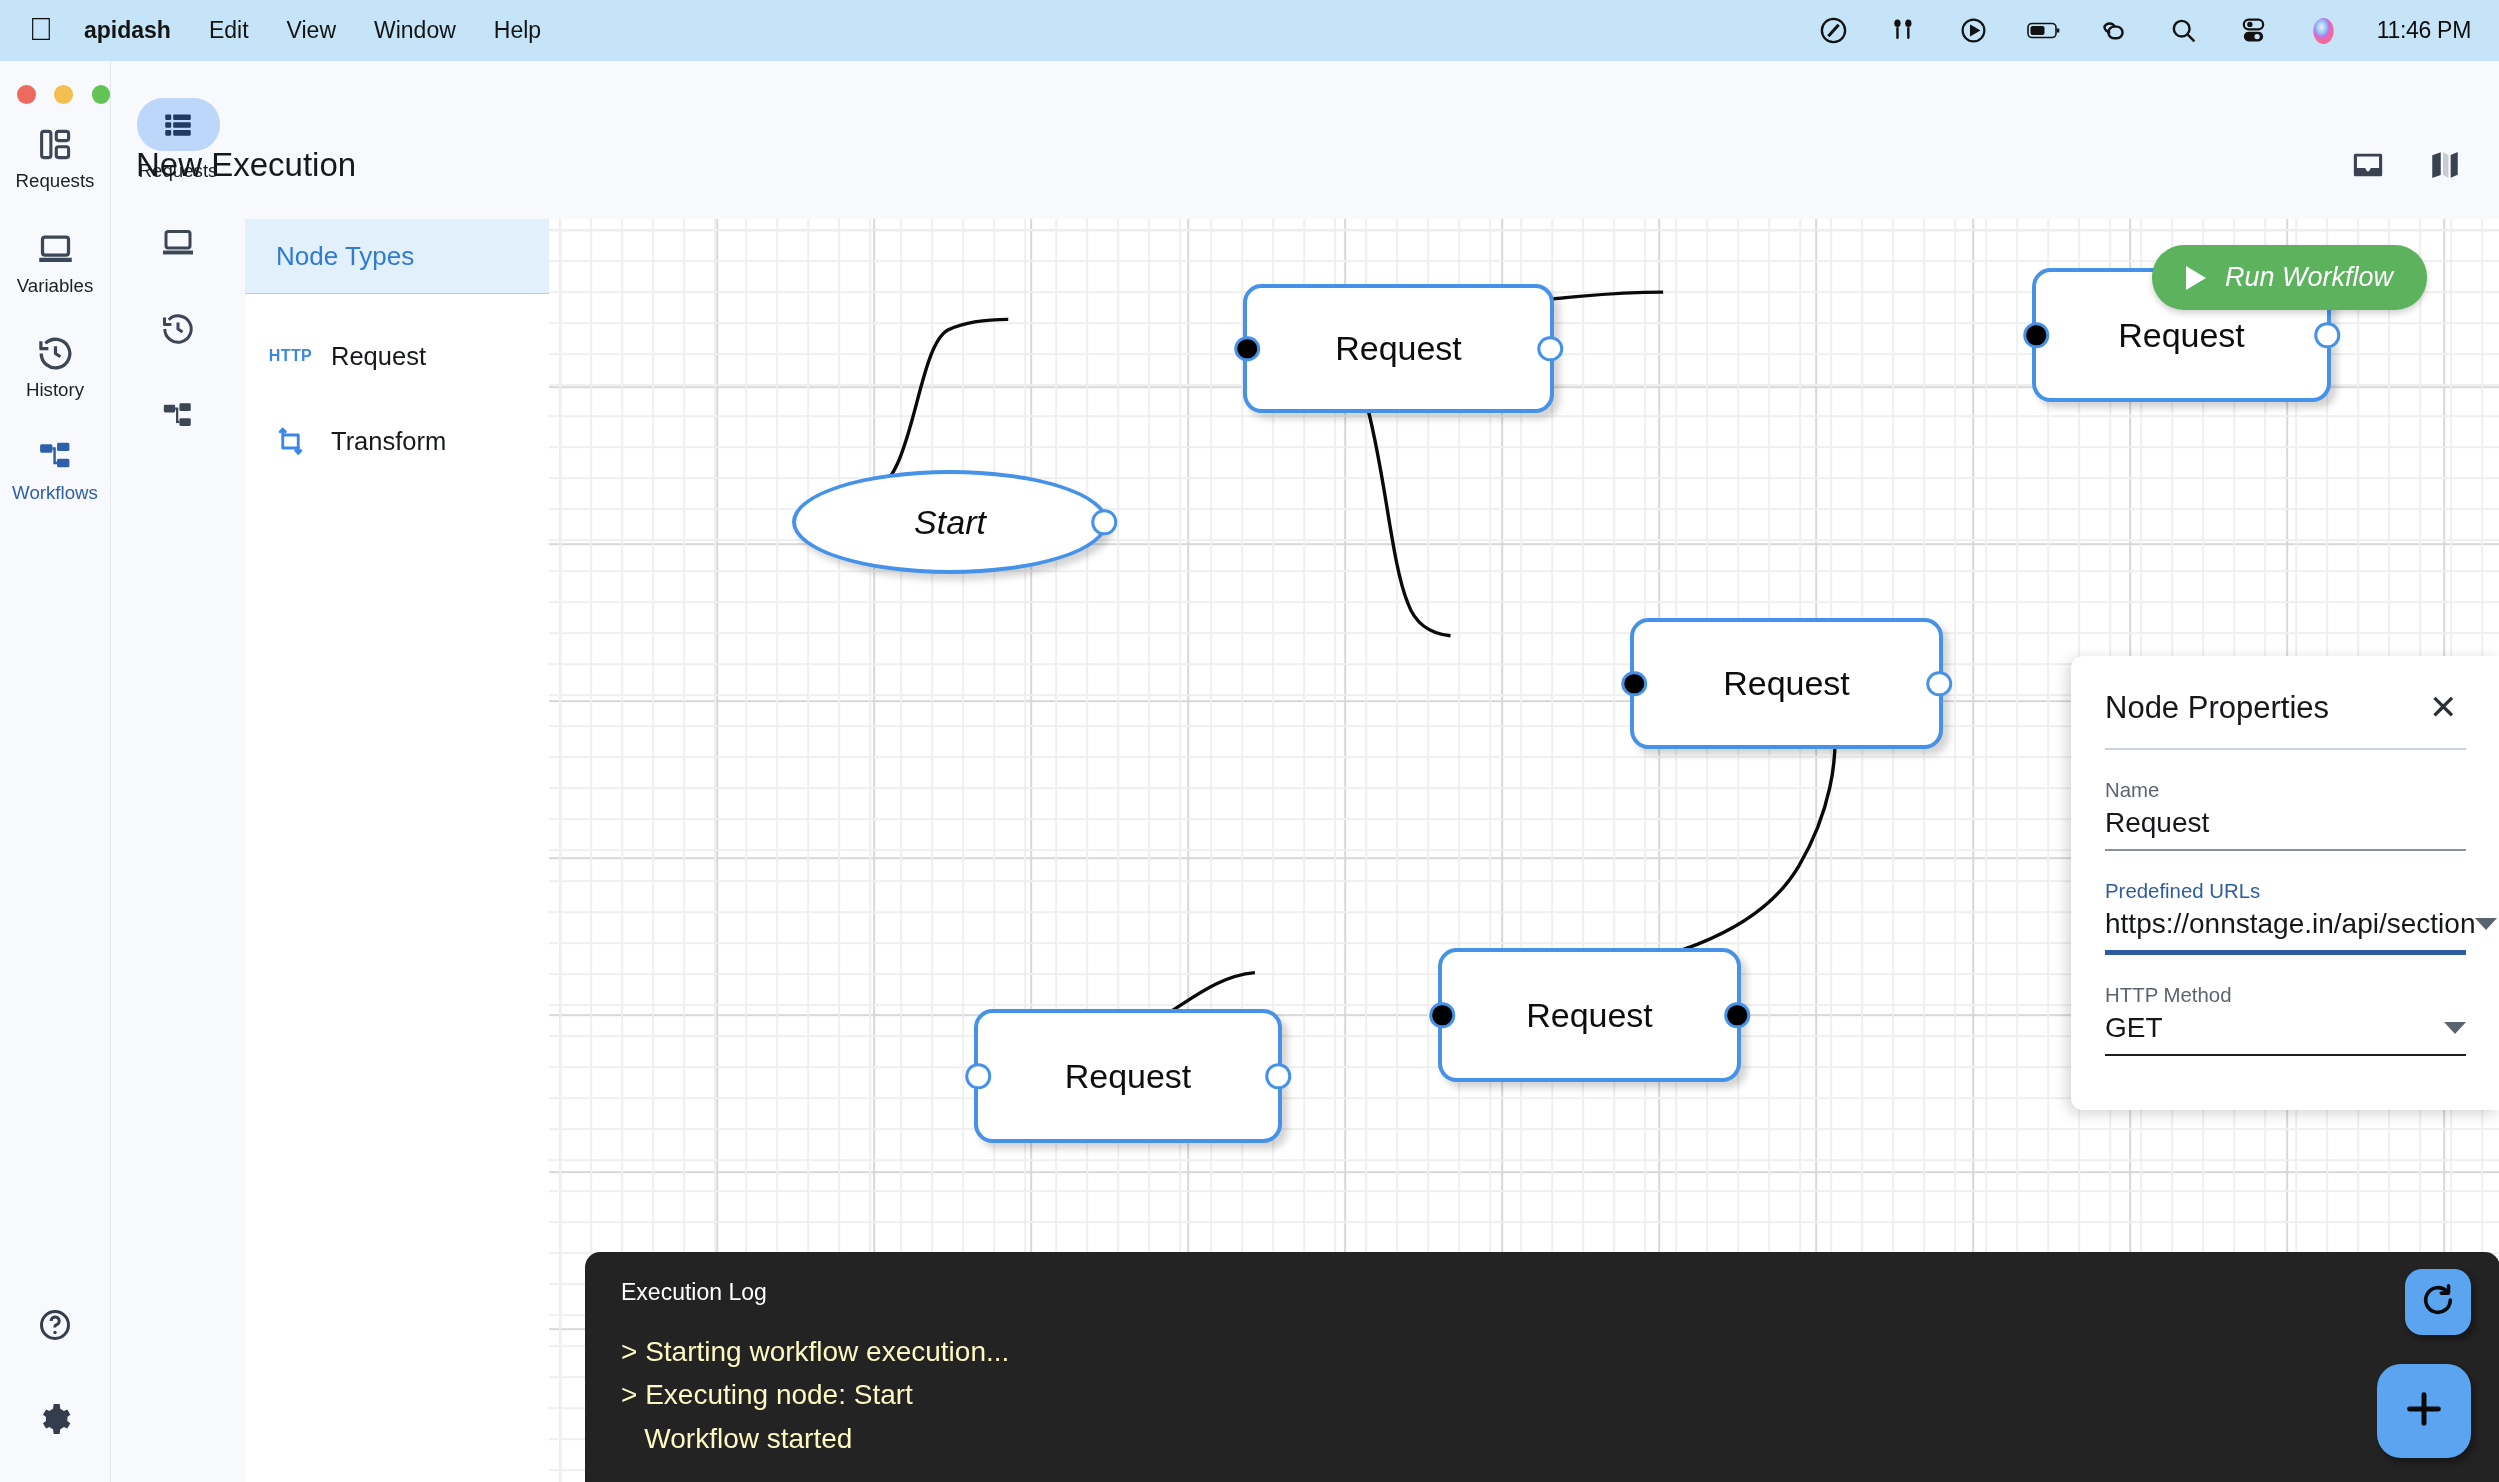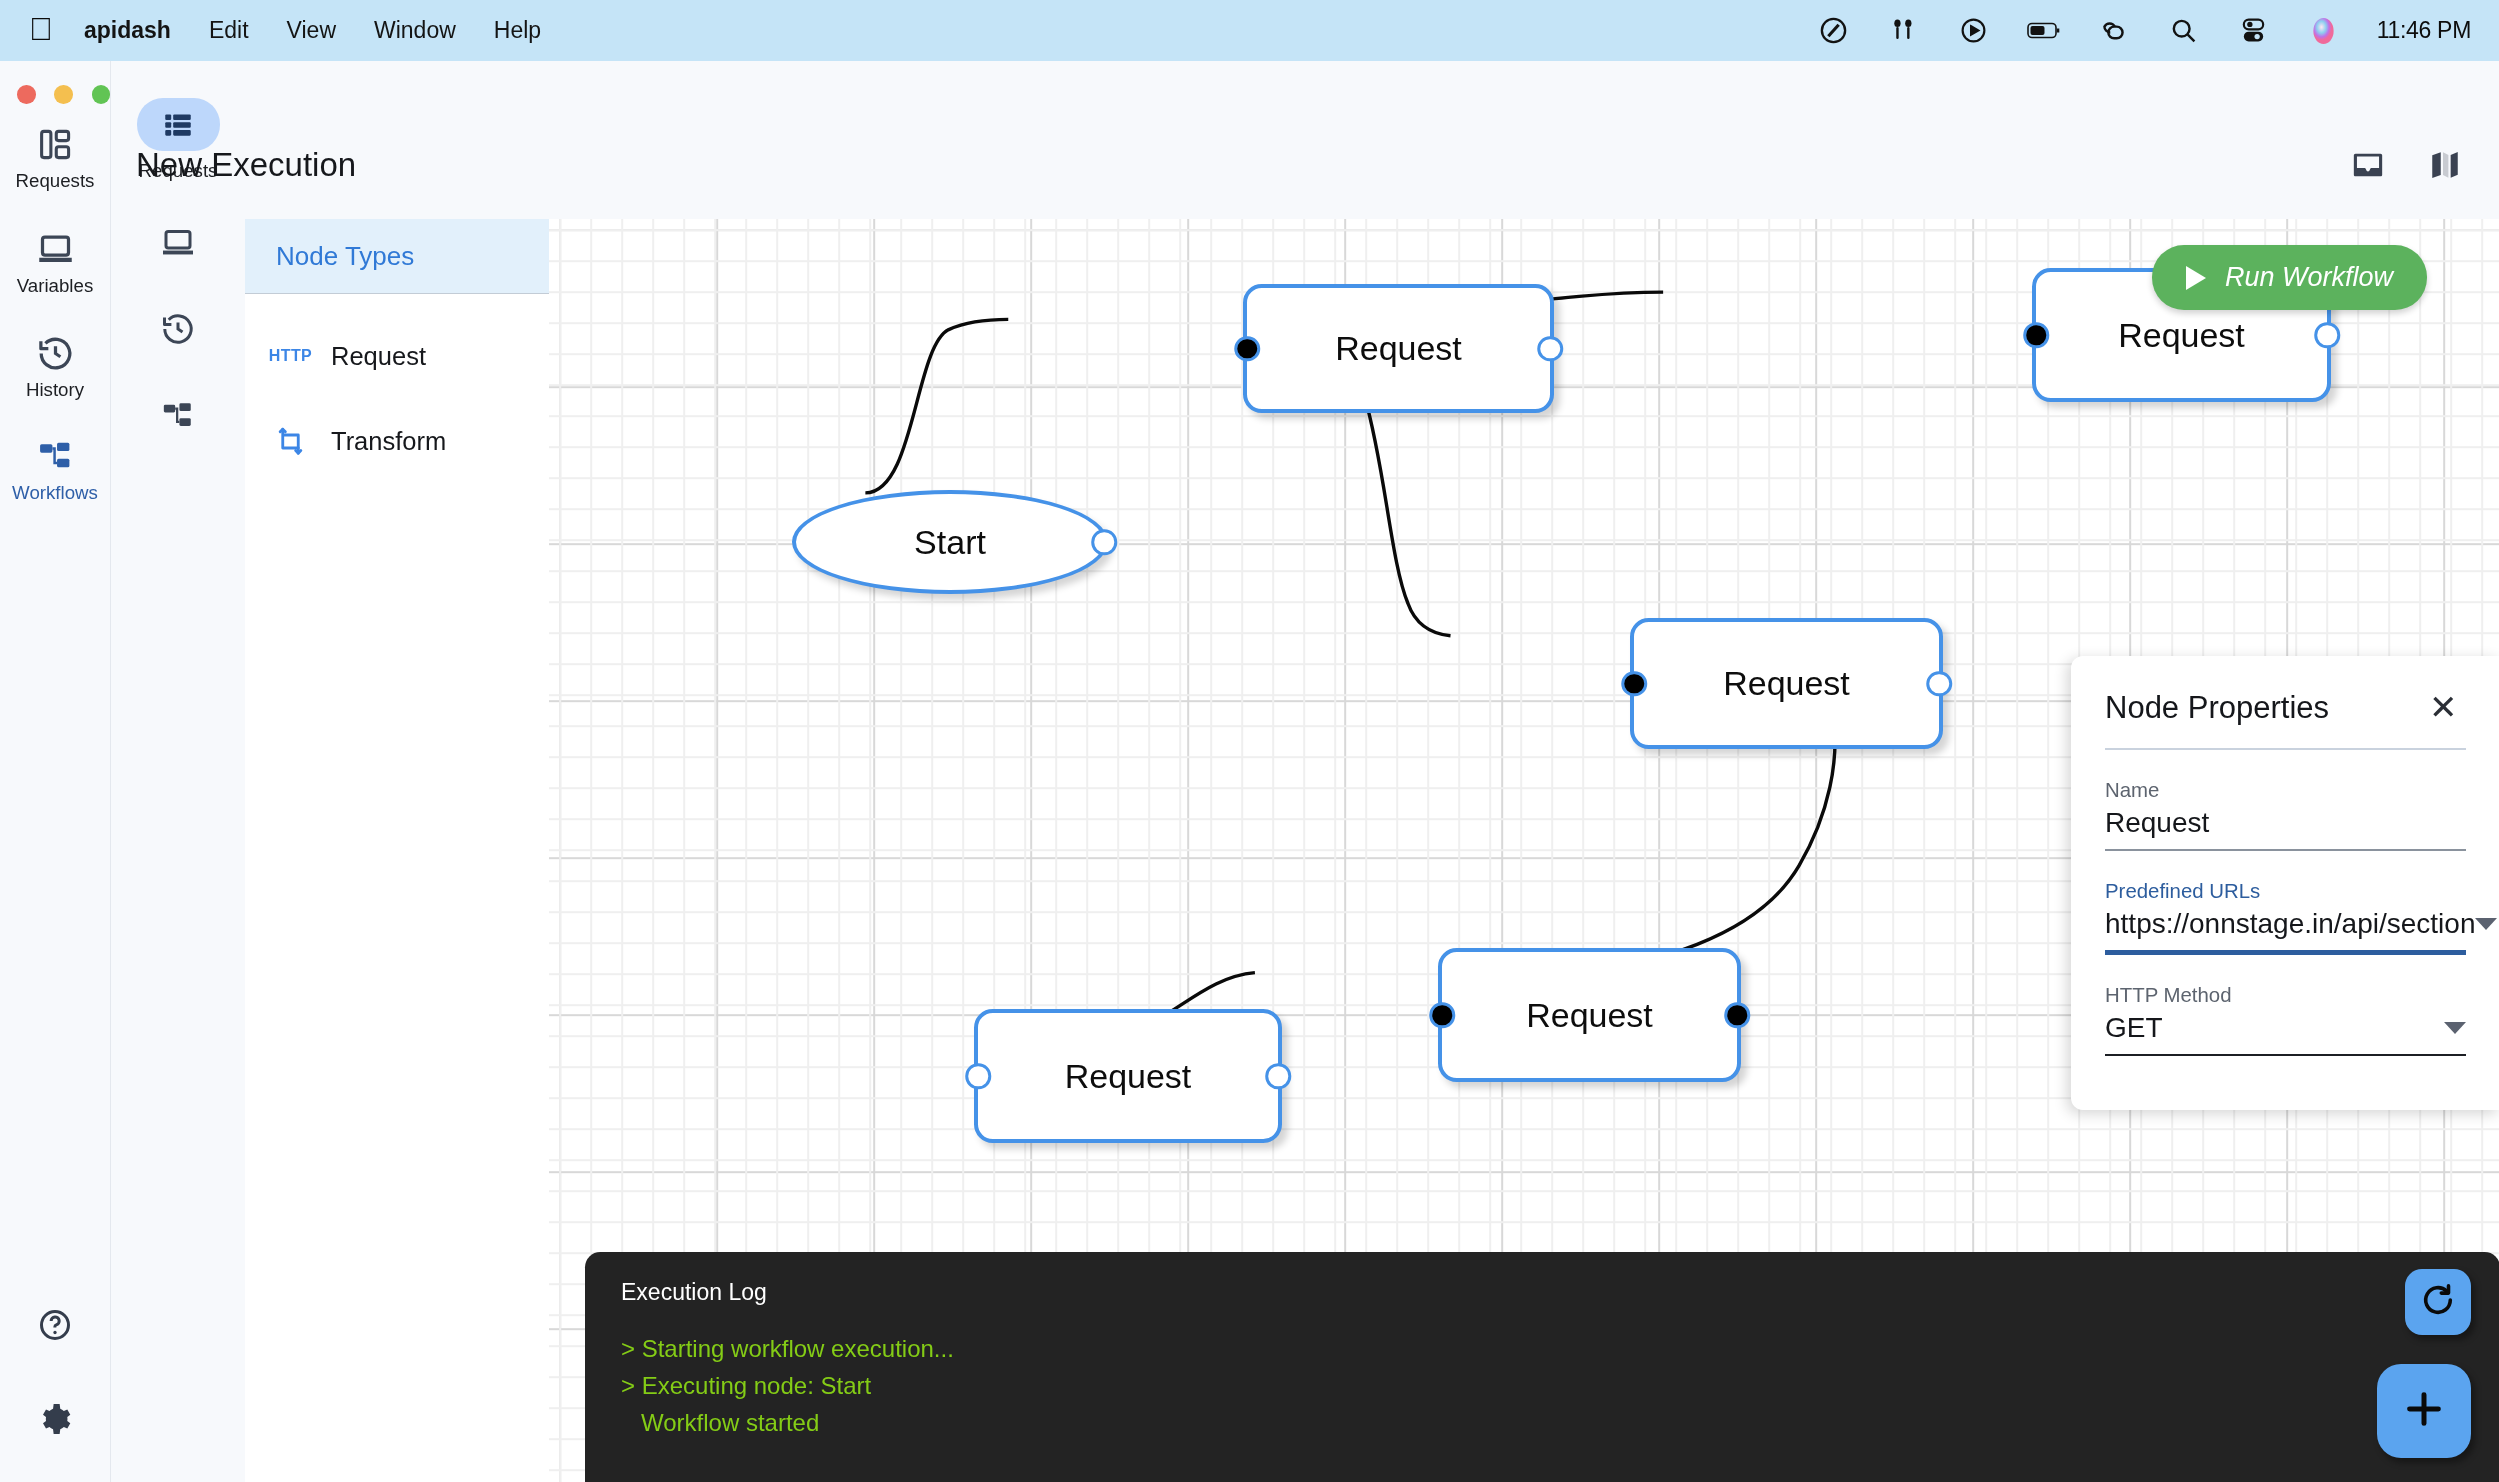--- a/index.html
+++ b/index.html
@@ -251,21 +251,21 @@
     position: absolute; left: 585px; bottom: 0;
     width: 1915px; height: 231px;
     background: #232323;
     border-radius: 15.3px 15.3px 0 0;
     padding: 27px 36px;
     z-index: 45;
   }
   #exec-log .el-title { font-size: 23px; color: #ffffff; }
   #exec-log .el-lines { margin-top: 24px; }
   #exec-log .el-line {
-    font-size: 24px; color: #84cc16; line-height: 1.55; white-space: pre;
+    font-size: 28px; color: #fef9c3; line-height: 1.55; white-space: pre;
   }
 
   
   #fabs {
     position: absolute; right: 29px; bottom: 25.5px;
     display: flex; flex-direction: column; align-items: flex-end; gap: 29px;
     z-index: 60;
   }
   .fab {
     background: #5ba4ef; border-radius: 15.3px;
@@ -504,21 +504,21 @@
 
         <path d="M908,118 C1040,118 1180,86 1310,86" fill="none" stroke="#0a0a0a" stroke-width="4"></path>
 
         <path d="M908,118 C980,170 980,380 1010,452 C1020,480 1040,488 1060,490" fill="none" stroke="#0a0a0a" stroke-width="4"></path>
 
         <path d="M1430,490 C1520,500 1540,640 1470,760 C1420,846 1290,880 1200,884" fill="none" stroke="#0a0a0a" stroke-width="4"></path>
 
         <path d="M646,962 C720,962 760,892 830,886" fill="none" stroke="#0a0a0a" stroke-width="4"></path>
       </svg>
 
-      <div class="node start" style="left:243px; top:271px; width:316px; height:104px;">
+      <div class="node start" style="left:243px; top:251px; width:316px; height:104px;font-style:italic;">
         <span class="nlabel">Start</span>
         <span class="port out" style="left:100%"></span>
       </div>
 
       <div class="node" style="left:694px; top:65px; width:311px; height:129px;">
         <span class="nlabel">Request</span>
         <span class="port inp filled"></span>
         <span class="port out"></span>
       </div>
 

